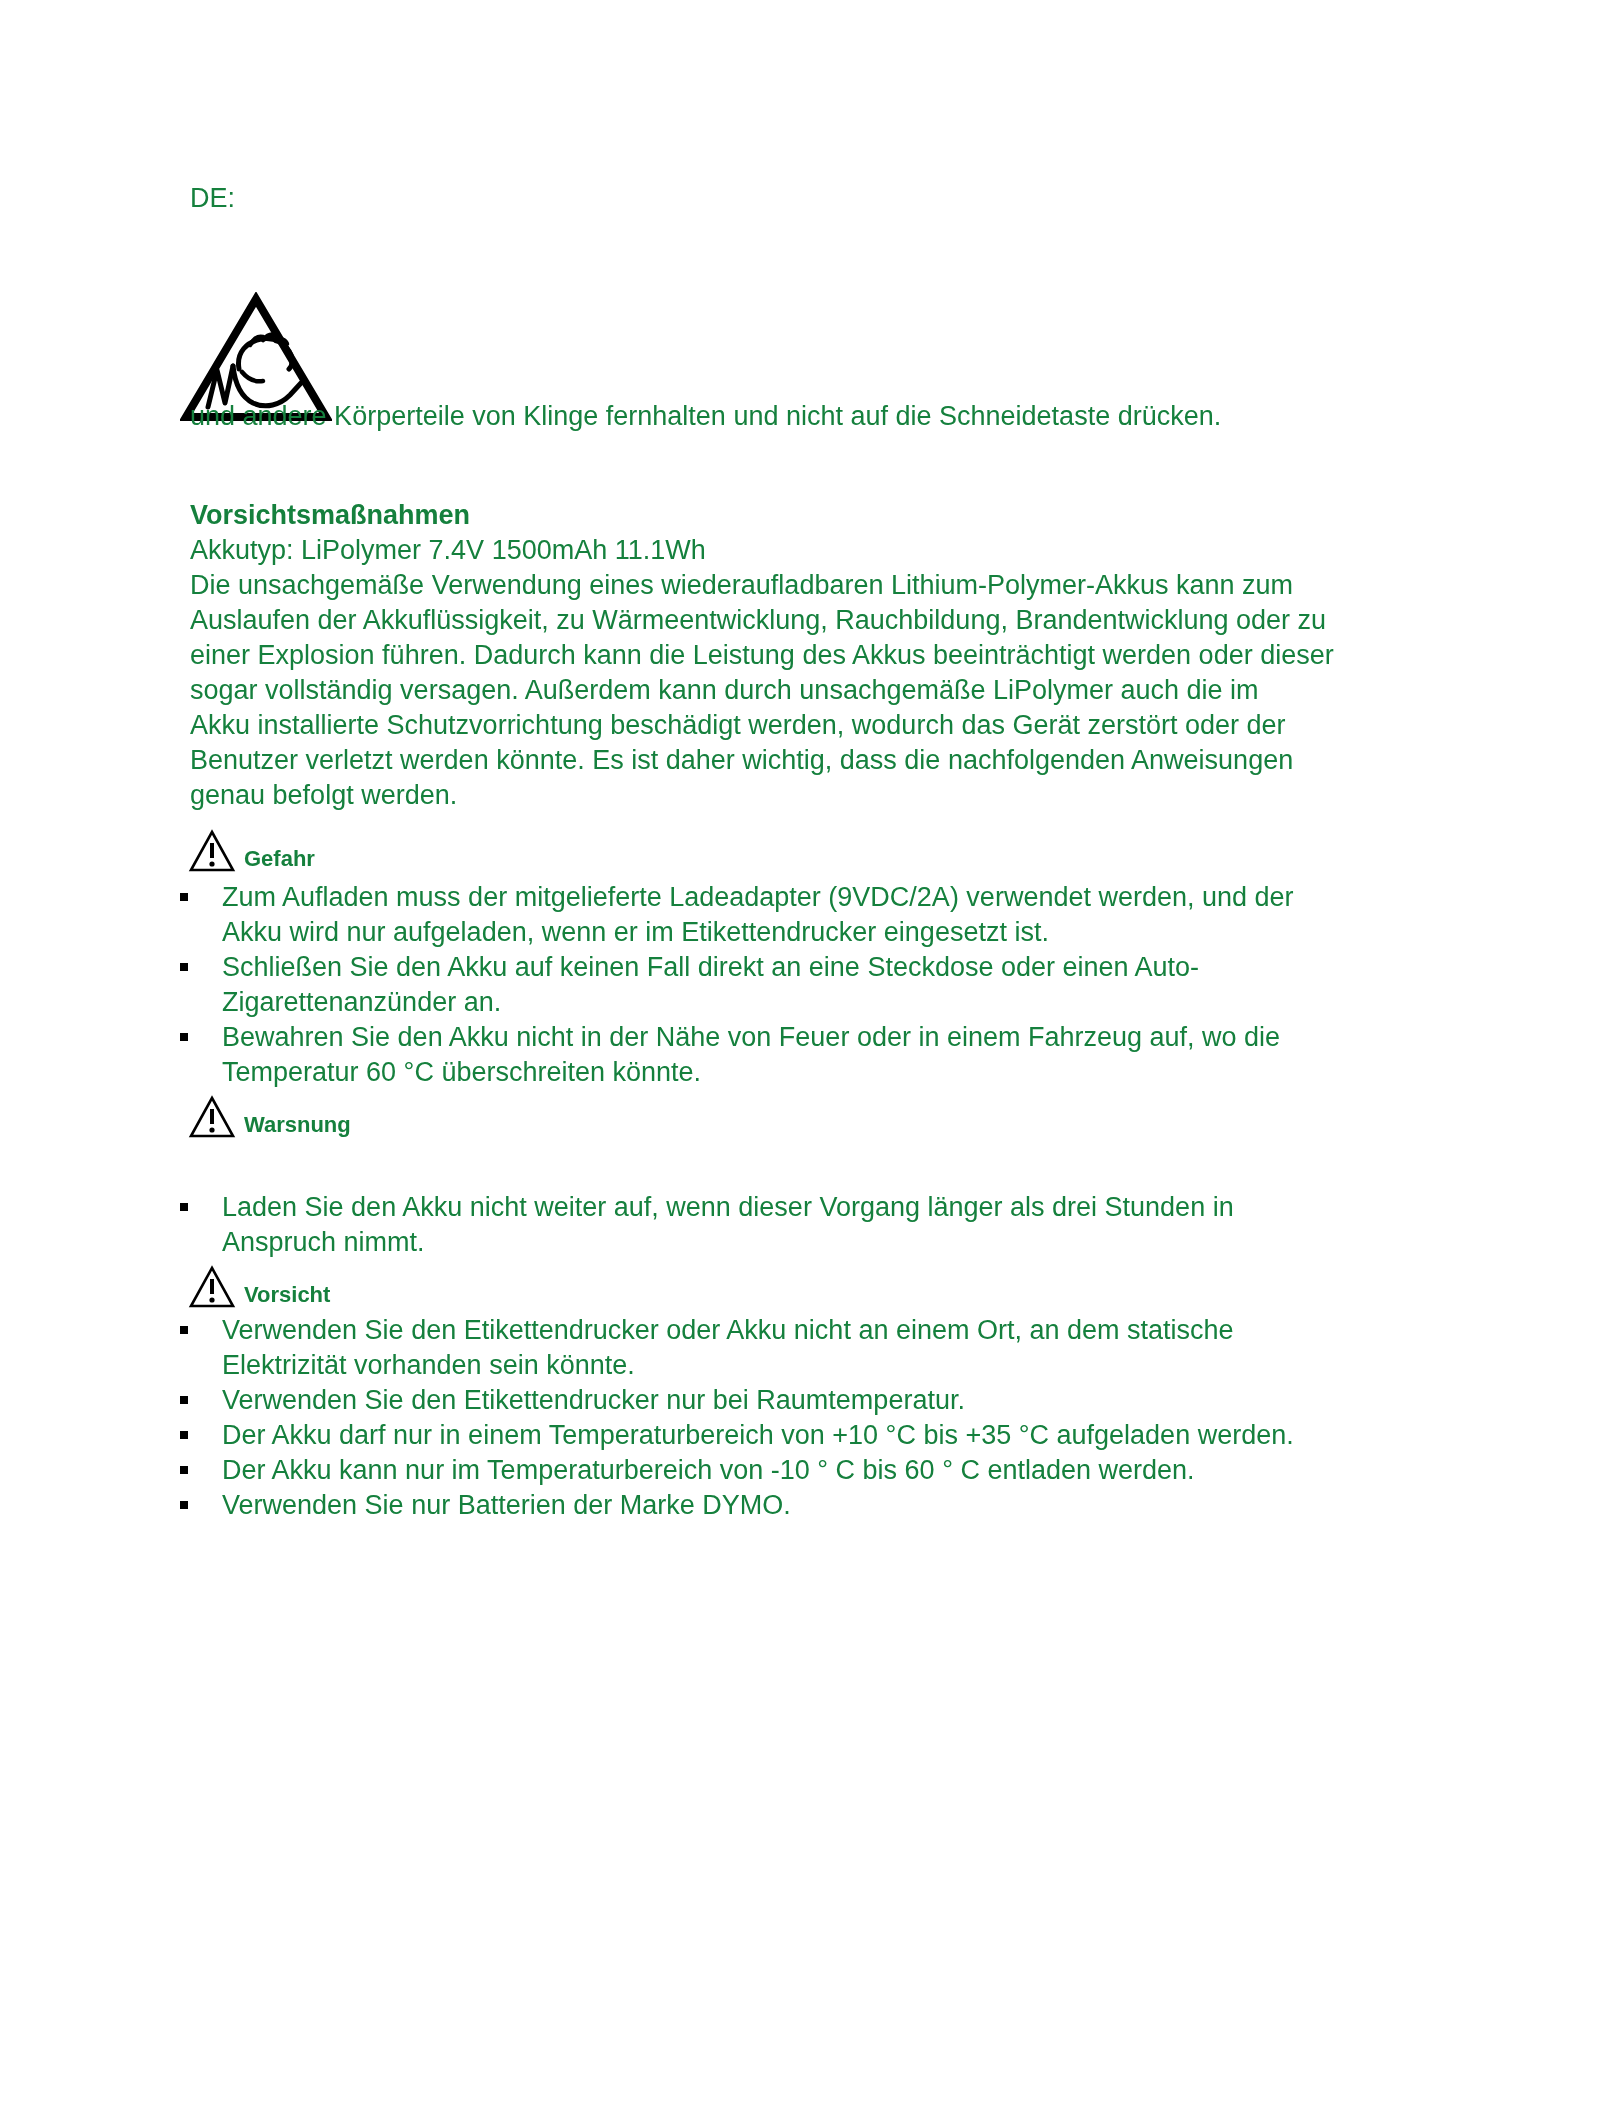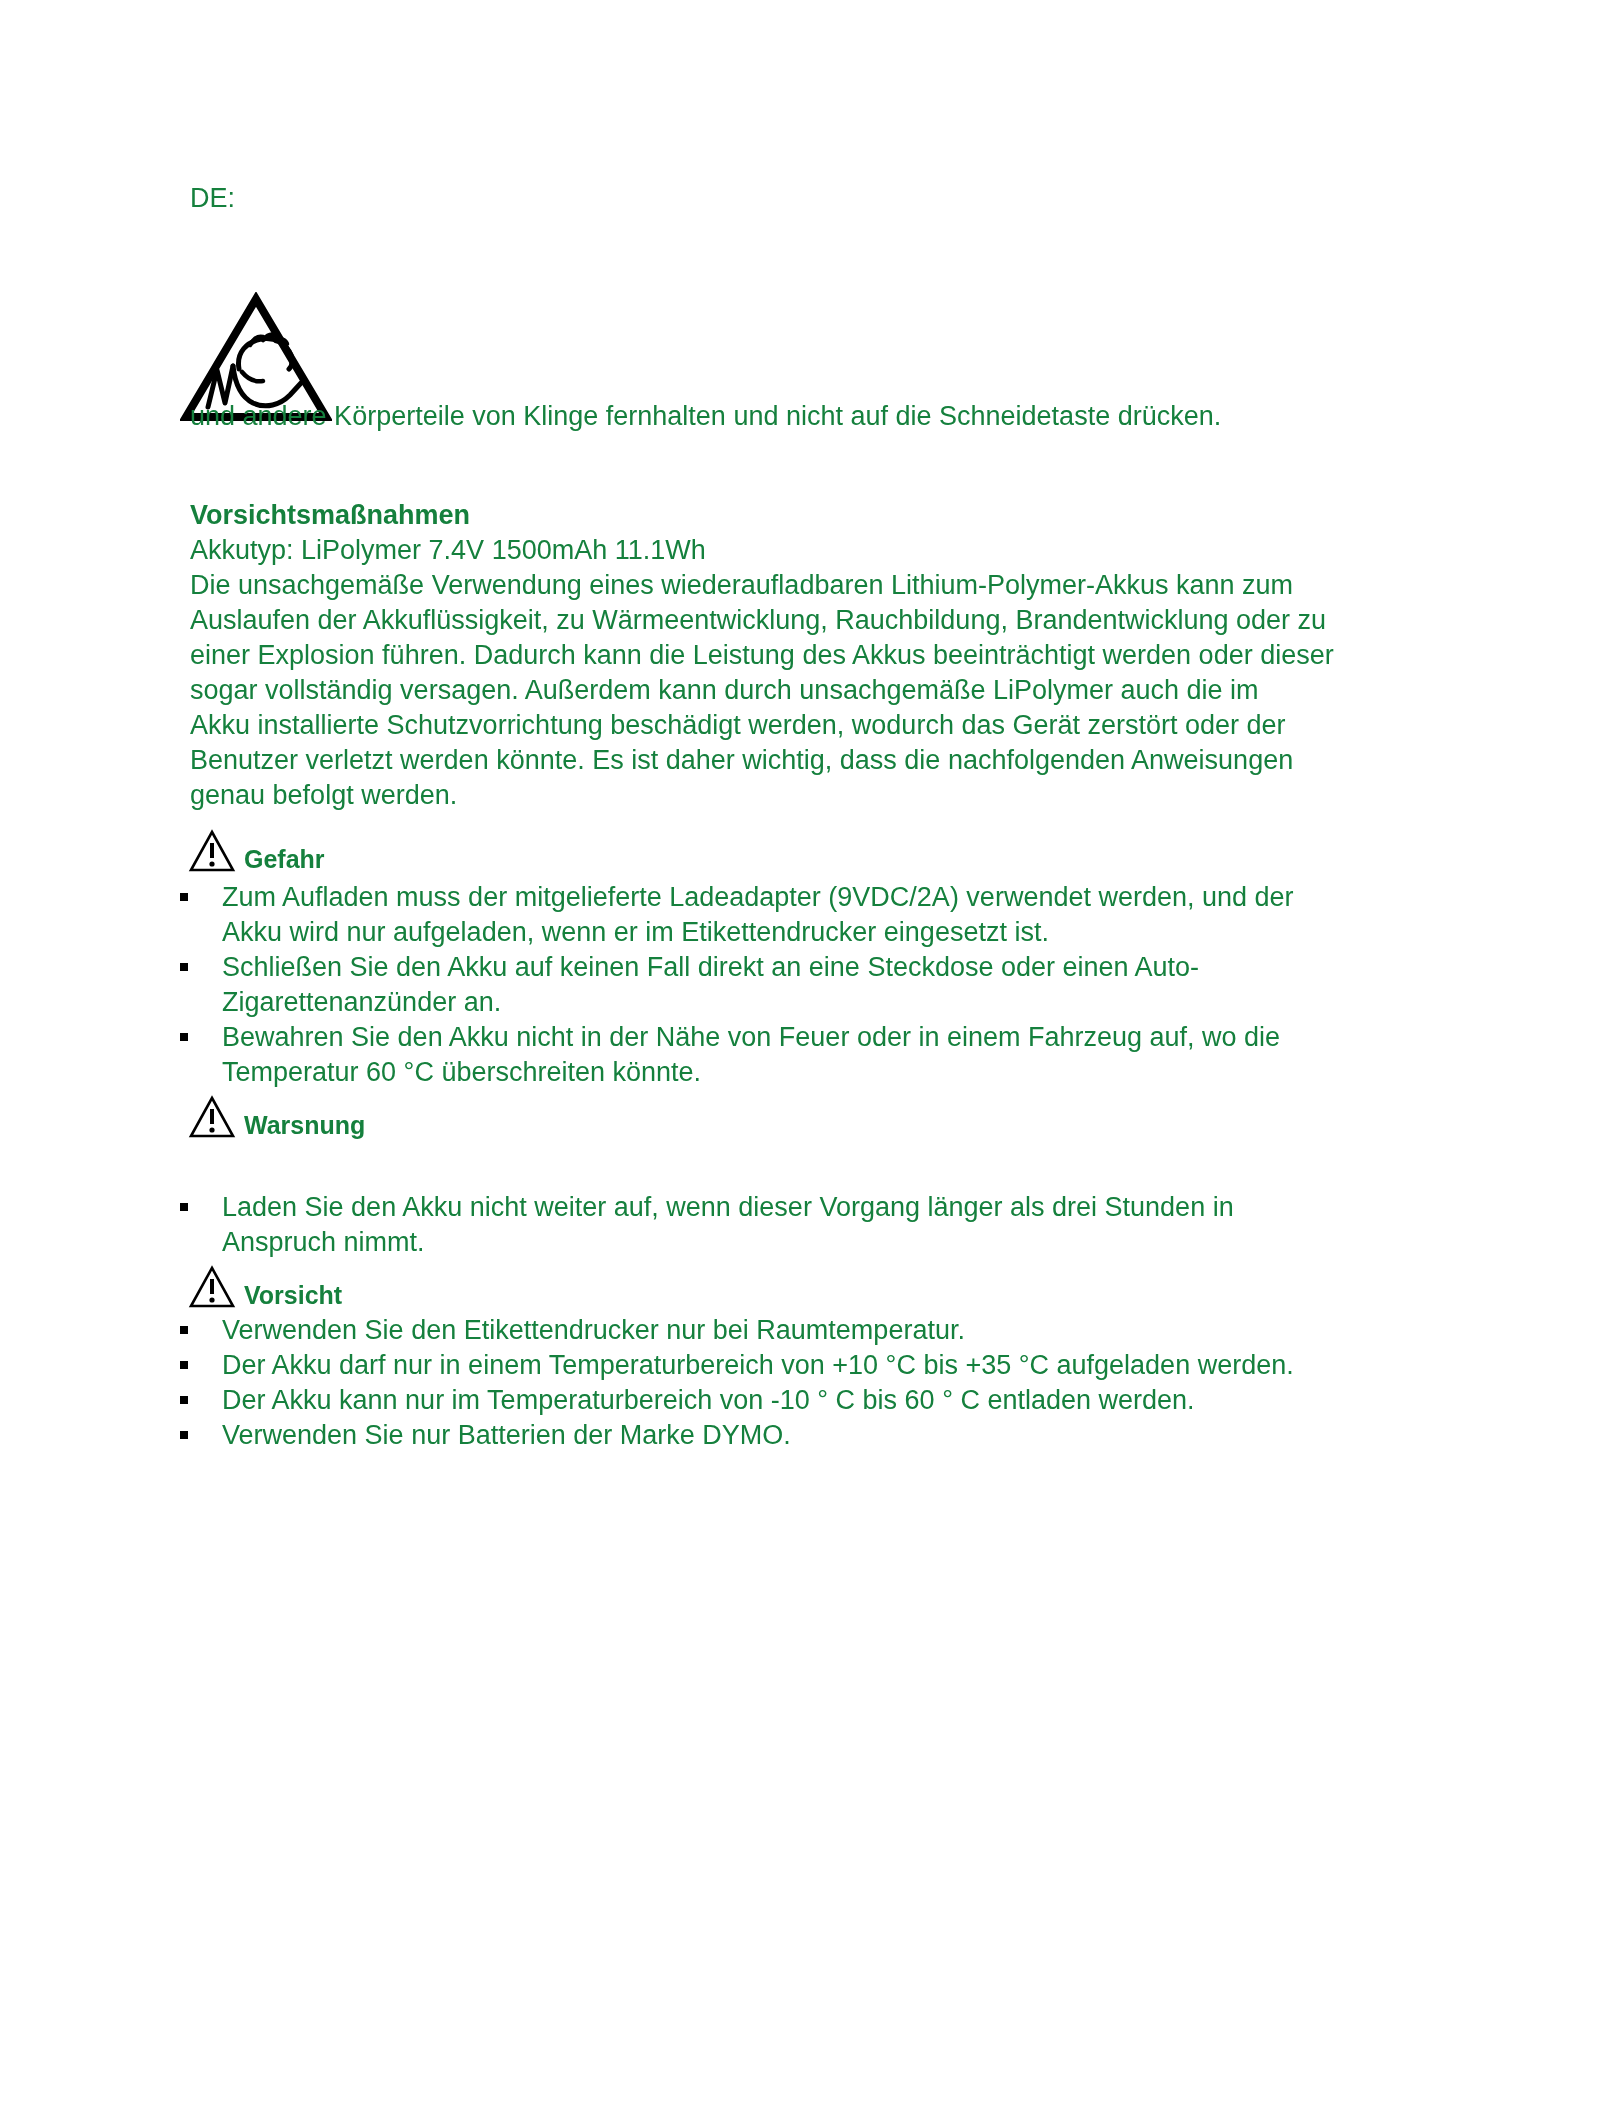--- a/index.html
+++ b/index.html
@@ -17,21 +17,21 @@
   .line { height: 35px; line-height: 35px; white-space: nowrap; }
   .bold { font-weight: bold; }
   .indent-first { padding-left: 140px; }
   .sec-head {
     position: absolute;
     left: 188px;
     height: 50px;
     display: flex;
     align-items: flex-end;
     font-weight: bold;
-    font-size: 25px;
+    font-size: 22px;
   }
   .sec-head .head-txt { line-height: 30px; margin-left: 8px; white-space: nowrap; }
   .alert-tri { width: 48px; height: 46px; display: block; }
   .bullets { position: absolute; left: 178px; }
   .bullet-item { position: relative; padding-left: 44px; }
   .sq {
     position: absolute;
     left: 2px;
     top: 13px;
     width: 8px;
@@ -130,20 +130,25 @@
       <path d="M24 4 L45 42 L3 42 Z" fill="none" stroke="#000" stroke-width="2.6" stroke-linejoin="miter"></path>
       <line x1="24" y1="15" x2="24" y2="30" stroke="#000" stroke-width="4"></line>
       <circle cx="24" cy="36" r="2.6" fill="#000"></circle>
     </svg>
     <span class="head-txt">Vorsicht</span>
   </div>
 
   <div class="bullets" style="top:1313px;">
     <div class="bullet-item">
       <span class="sq"></span>
+      <div class="line">Verwenden Sie den Etikettendrucker oder Akku nicht an einem Ort, an dem statische</div>
+      <div class="line">Elektrizität vorhanden sein könnte.</div>
+    </div>
+    <div class="bullet-item">
+      <span class="sq"></span>
       <div class="line">Verwenden Sie den Etikettendrucker nur bei Raumtemperatur.</div>
     </div>
     <div class="bullet-item">
       <span class="sq"></span>
       <div class="line">Der Akku darf nur in einem Temperaturbereich von +10 °C bis +35 °C aufgeladen werden.</div>
     </div>
     <div class="bullet-item">
       <span class="sq"></span>
       <div class="line">Der Akku kann nur im Temperaturbereich von -10 ° C bis 60 ° C entladen werden.</div>
     </div>

